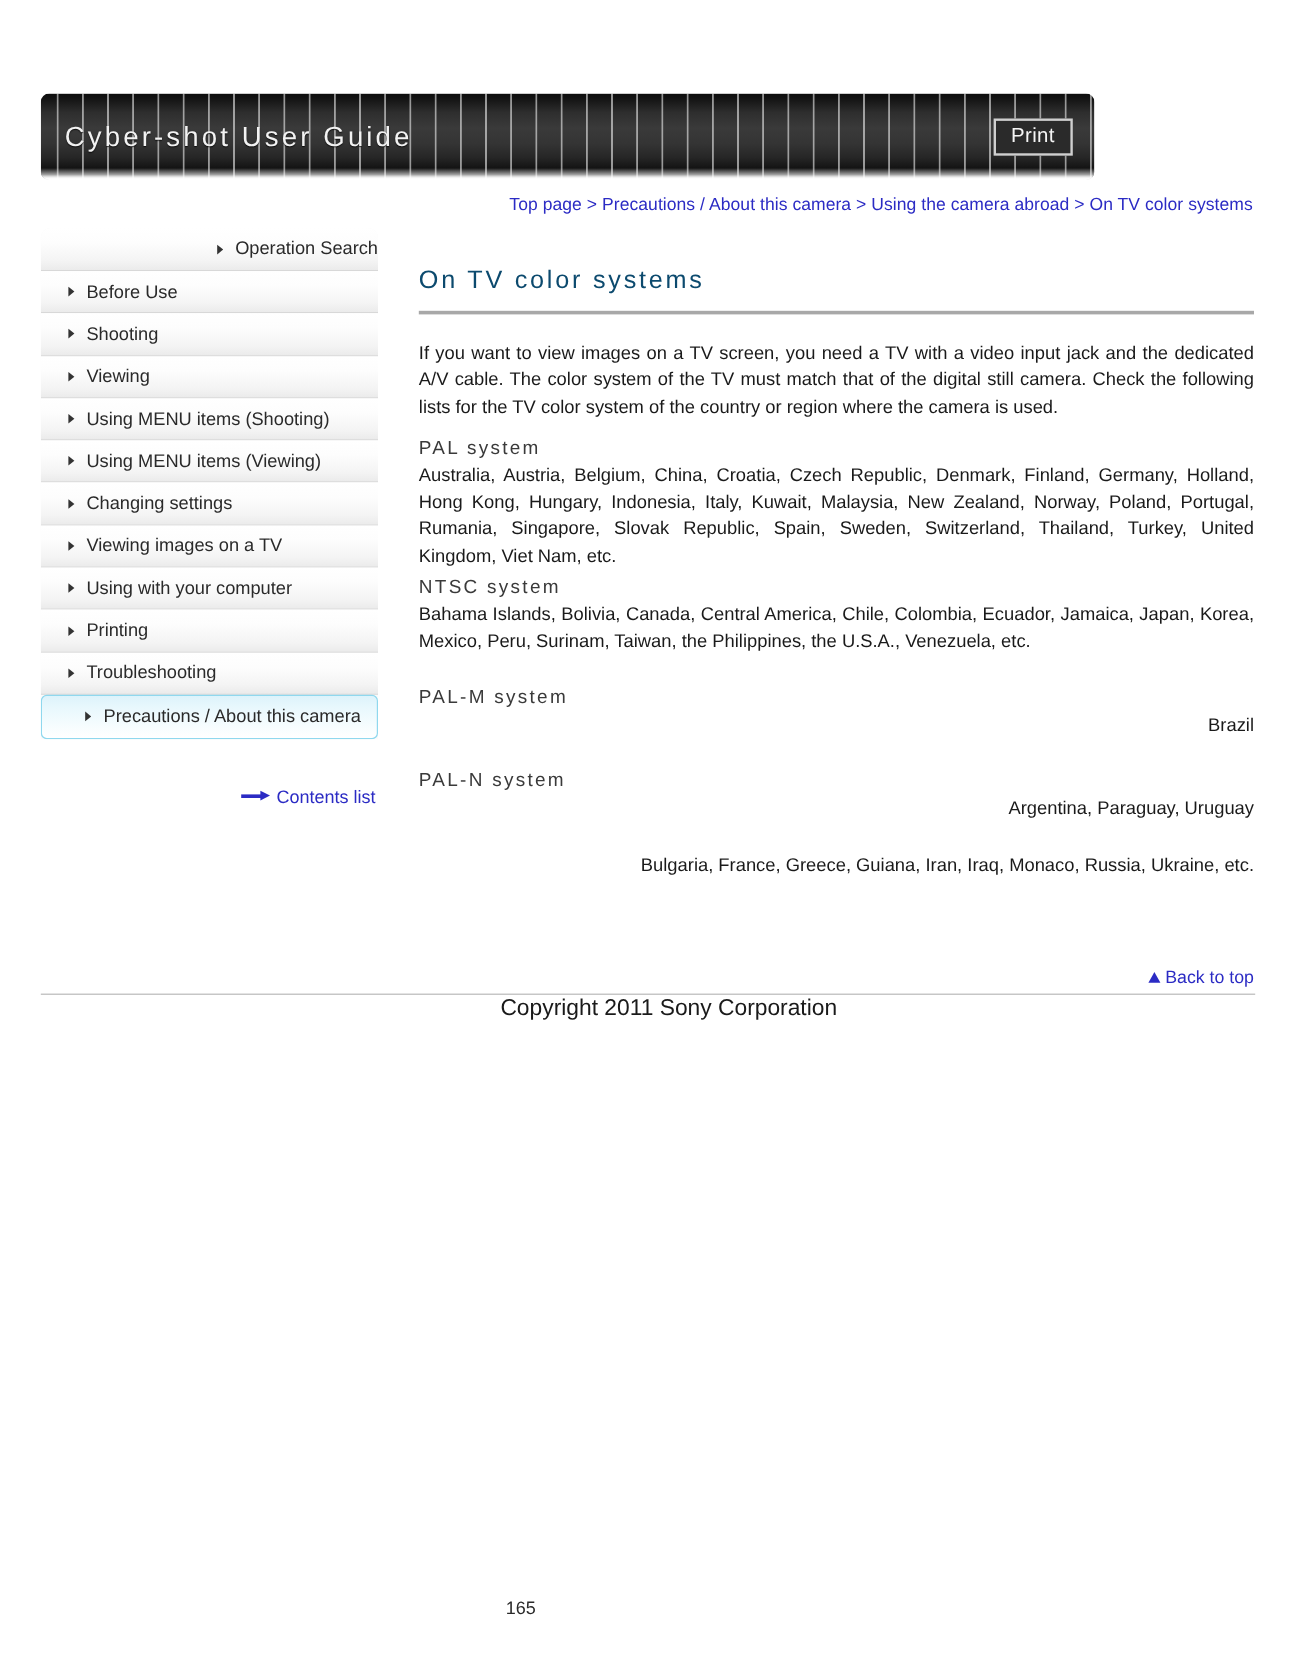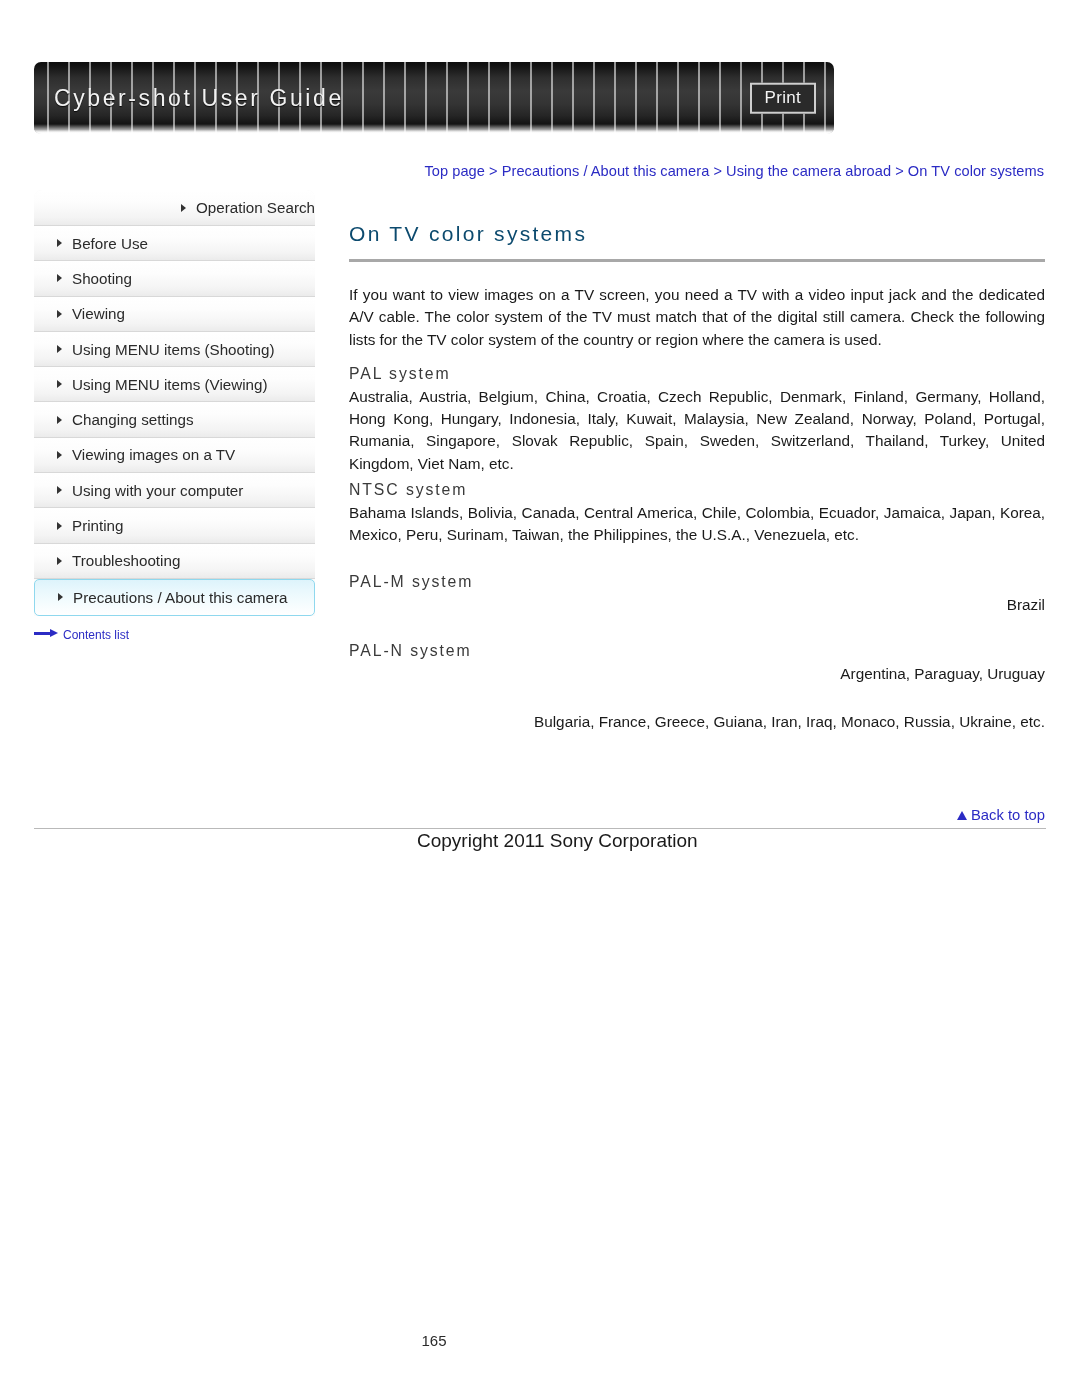--- a/index.html
+++ b/index.html
@@ -13,22 +13,22 @@
     position: relative;
     font-family: "Liberation Sans", sans-serif;
     color: #1a1a1a;
     overflow: hidden;
   }
 
   
   .header-bar {
     position: absolute;
     left: 34px;
-    top: 62px;
-    width: 800px;
+    top: 78px;
+    width: 878px;
     height: 72px;
     border-radius: 7px;
     overflow: hidden;
     background:
       repeating-linear-gradient(
         to right,
         rgba(255,255,255,0.00) 0px,
         rgba(255,255,255,0.00) 13px,
         rgba(255,255,255,0.55) 13.5px,
         rgba(255,255,255,0.55) 14.5px,
@@ -129,31 +129,32 @@
     border-top: 4px solid transparent;
     border-bottom: 4px solid transparent;
     margin-right: 10px;
     flex: 0 0 auto;
   }
   .side-item.active {
     background: linear-gradient(to bottom, #ddf3fb 0%, #e9f8fd 30%, #f4fcfe 65%, #ffffff 100%);
     border: 1px solid #8fd8ee;
     border-radius: 5px;
     height: 37px;
+    justify-content: center;
   }
 
   .contents-link {
     position: absolute;
     left: 34px;
-    top: 628px;
+    top: 656px;
     width: 281px;
-    text-align: left;
+    text-align: right;
     padding-right: 2px;
     box-sizing: border-box;
-    font-size: 12px;
+    font-size: 15px;
     color: #2b2bc4;
     cursor: pointer;
     white-space: nowrap;
   }
   .contents-link .arrow {
     display: inline-block;
     position: relative;
     width: 24px;
     height: 9px;
     margin-right: 5px;

